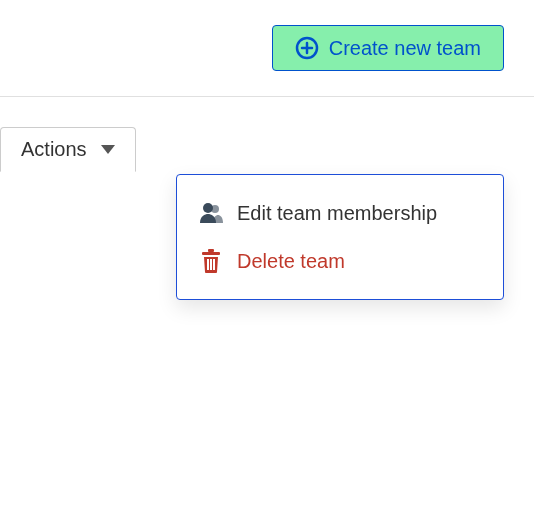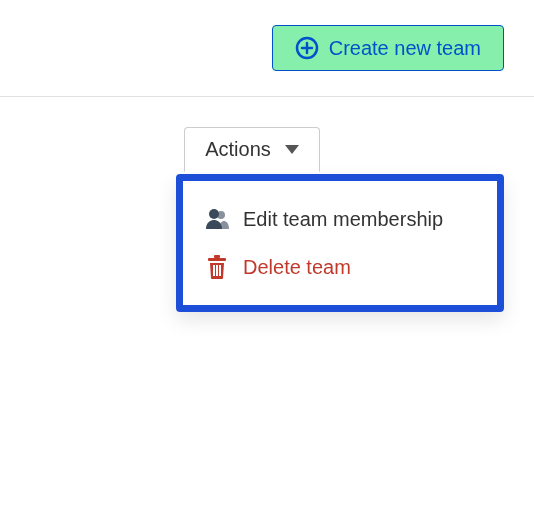--- a/index.html
+++ b/index.html
@@ -31,21 +31,21 @@
     cursor: pointer;
   }
   .plus-icon {
     display: inline-flex;
     align-items: center;
     justify-content: center;
   }
   .actions-area {
     padding: 30px 30px 0 0;
     display: flex;
-    justify-content: center;
+    justify-content: flex-start;
     position: relative;
   }
   .actions-btn {
     display: inline-flex;
     align-items: center;
     gap: 14px;
     border: 1px solid #ccc;
     background: #fff;
     color: #333;
     font-size: 20px;
@@ -59,21 +59,21 @@
   .caret-icon {
     display: inline-flex;
     color: #555;
   }
   .dropdown {
     position: absolute;
     top: 77px;
     right: 30px;
     width: 328px;
     background: #fff;
-    border: 7px solid #1d4ed8;
+    border: 1px solid #1d4ed8;
     border-radius: 4px;
     box-shadow: 0 8px 20px rgba(0,0,0,0.1);
     padding: 14px 0;
     z-index: 1;
   }
   .dropdown-item {
     display: flex;
     align-items: center;
     gap: 14px;
     padding: 12px 22px;

